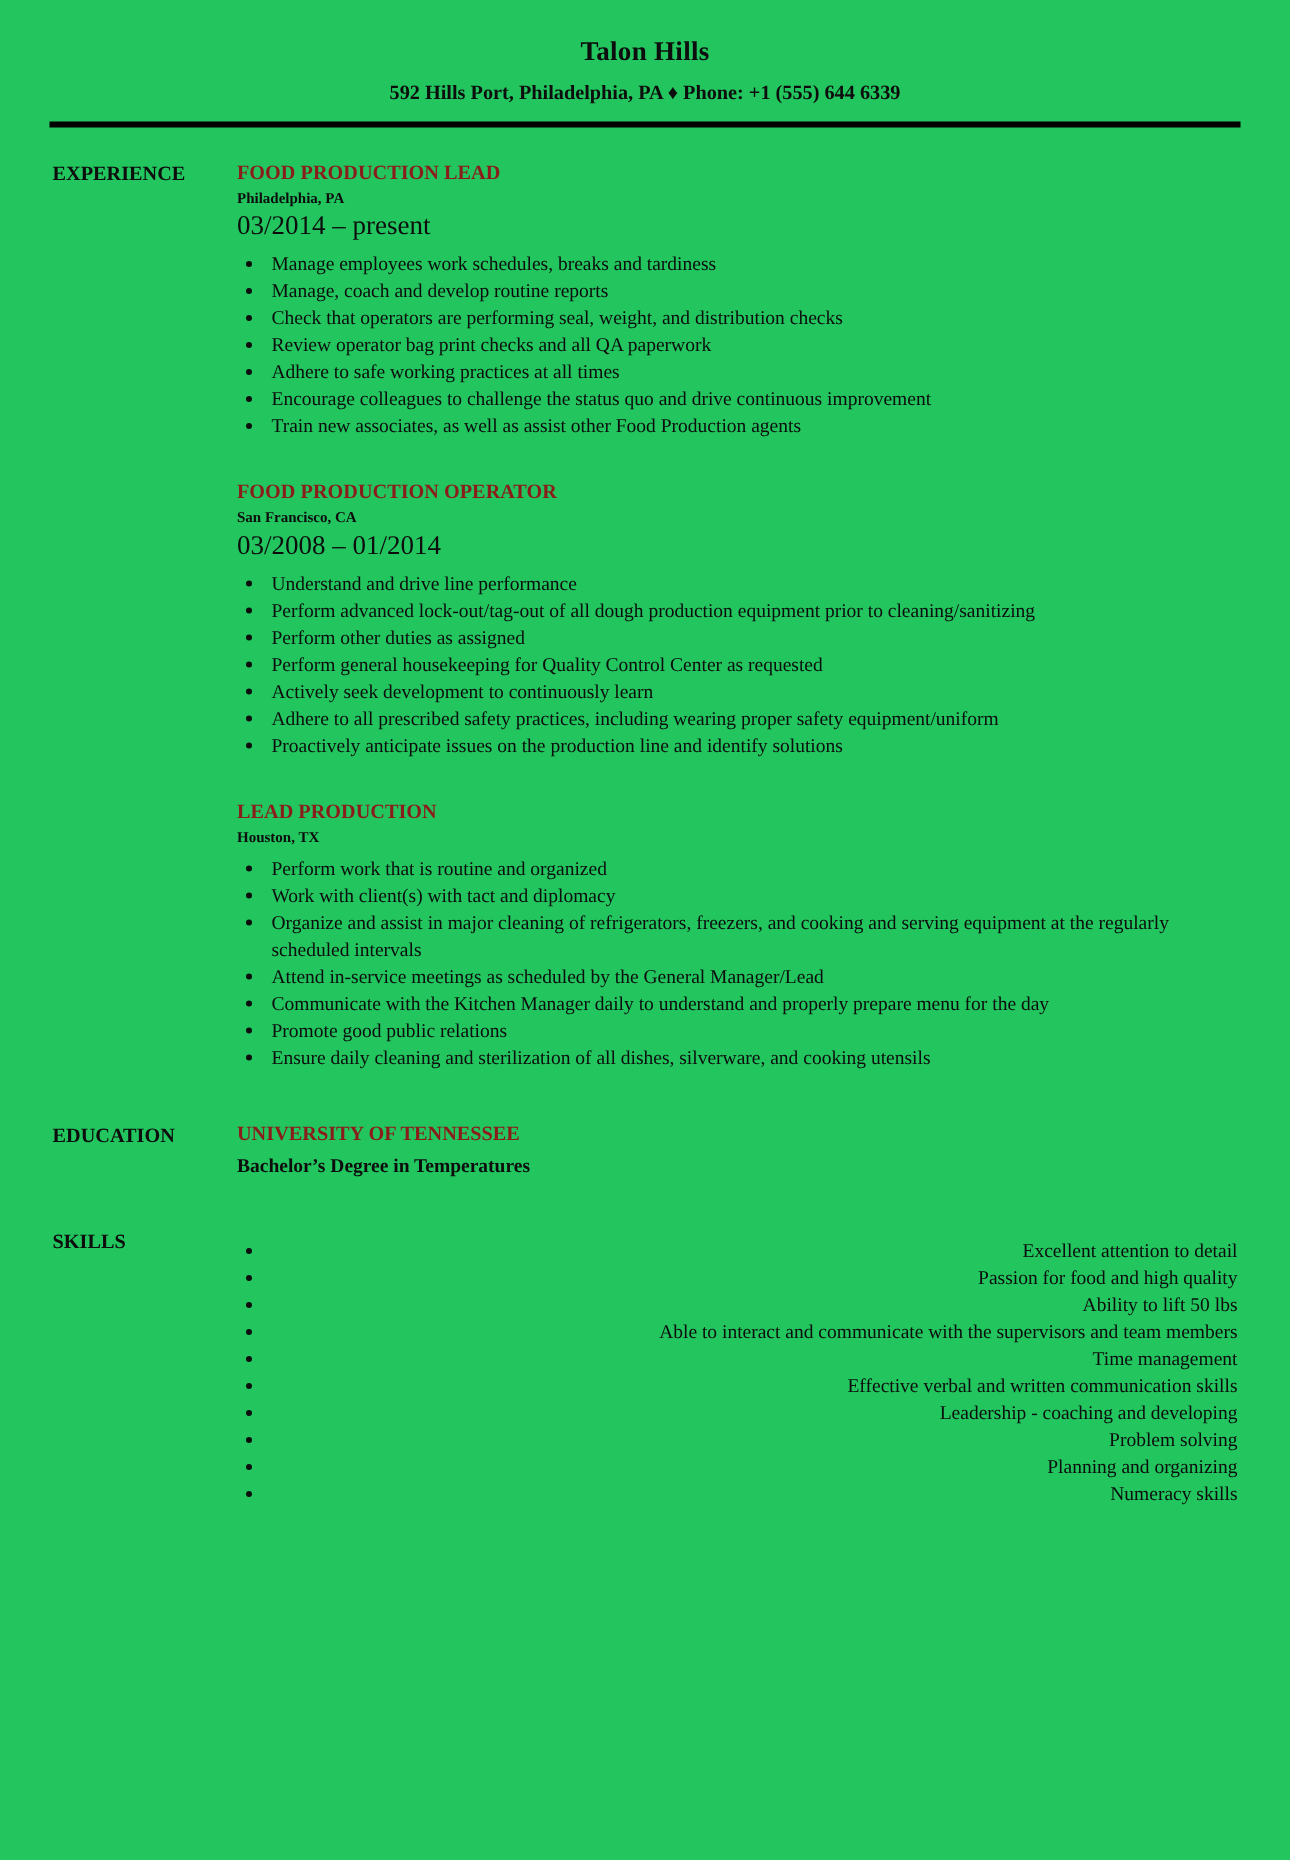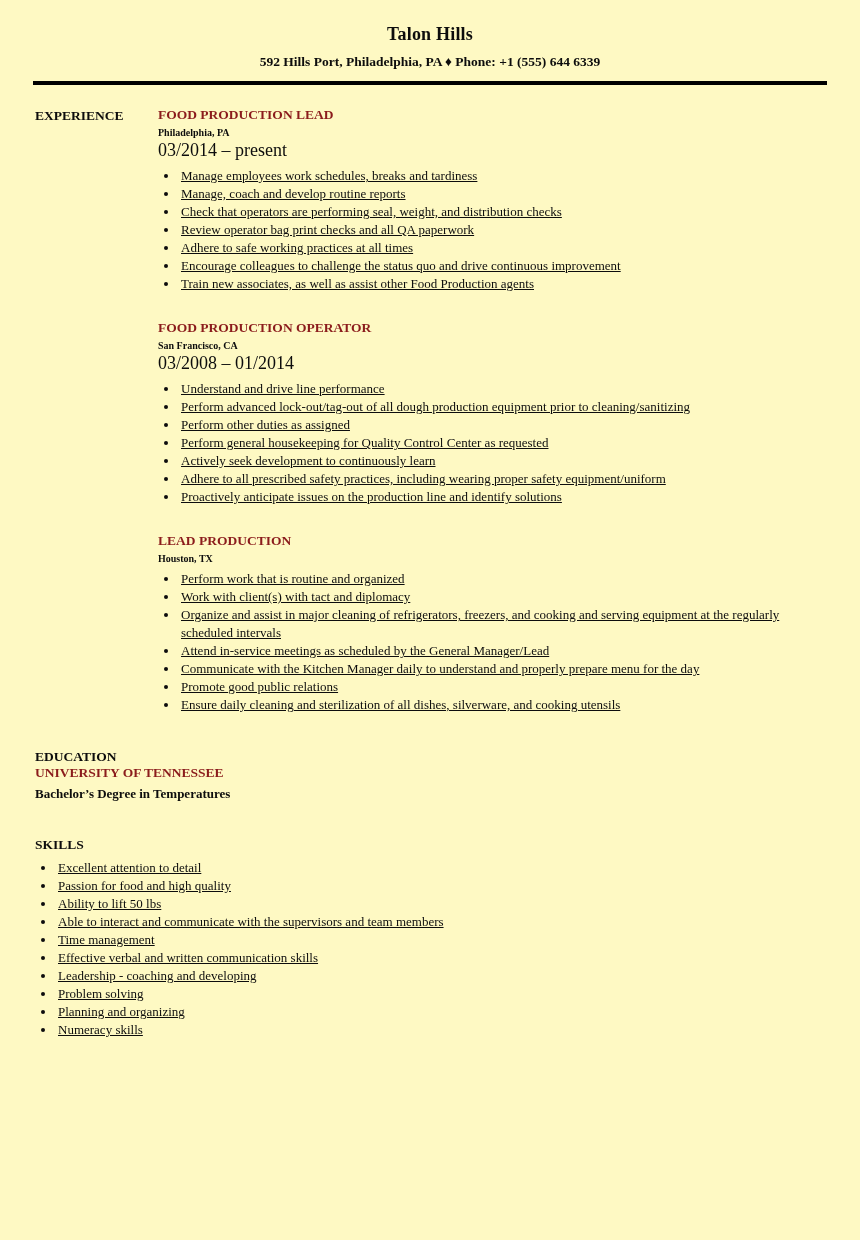--- a/index.html
+++ b/index.html
@@ -4,21 +4,21 @@
 <style>
   html, body {
     margin: 0;
     padding: 0;
     background: #f6f6f4;
   }
   .page {
     position: relative;
     width: 860px;
     height: 1240px;
-    background: #fef9c3;
+    background: #22c55e;
     font-family: "Liberation Serif", "DejaVu Serif", serif;
     color: #0d0d0d;
     overflow: hidden;
     box-sizing: border-box;
   }
   .header {
     padding-top: 24px;
     text-align: center;
   }
   .name {
@@ -38,21 +38,20 @@
   }
   .body-area {
     padding: 22px 35px 0 35px;
   }
   .section {
     display: flex;
     align-items: flex-start;
   }
   .section + .section {
     margin-top: 34px;
-    flex-direction: column;
   }
   .section-label {
     width: 123px;
     flex-shrink: 0;
     font-size: 13.5px;
     font-weight: bold;
     padding-top: 1px;
   }
   .section-content {
     flex: 1;
@@ -71,39 +70,39 @@
     font-weight: bold;
     margin-top: 4px;
   }
   .job-dates {
     font-size: 18px;
     margin-top: 2px;
   }
   ul.bullets {
     margin: 6px 0 0 0;
     padding-left: 21px;
-    text-decoration: underline;
   }
   ul.bullets li {
     font-size: 13px;
     line-height: 18px;
     padding-left: 2px;
   }
   .school {
     color: var(--accent, #8b1c1c);
     font-size: 13.5px;
     font-weight: bold;
   }
   .degree {
     font-size: 13px;
     font-weight: bold;
     margin-top: 5px;
   }
   .skills-list {
     margin-top: 0;
+    text-align: right;
   }
 </style>
 </head>
 <body>
 
 <div class="page">
 
   <div class="header">
     <div class="name">Talon Hills</div>
     <div class="contact">592 Hills Port, Philadelphia, PA ♦ Phone: +1 (555) 644 6339</div>

